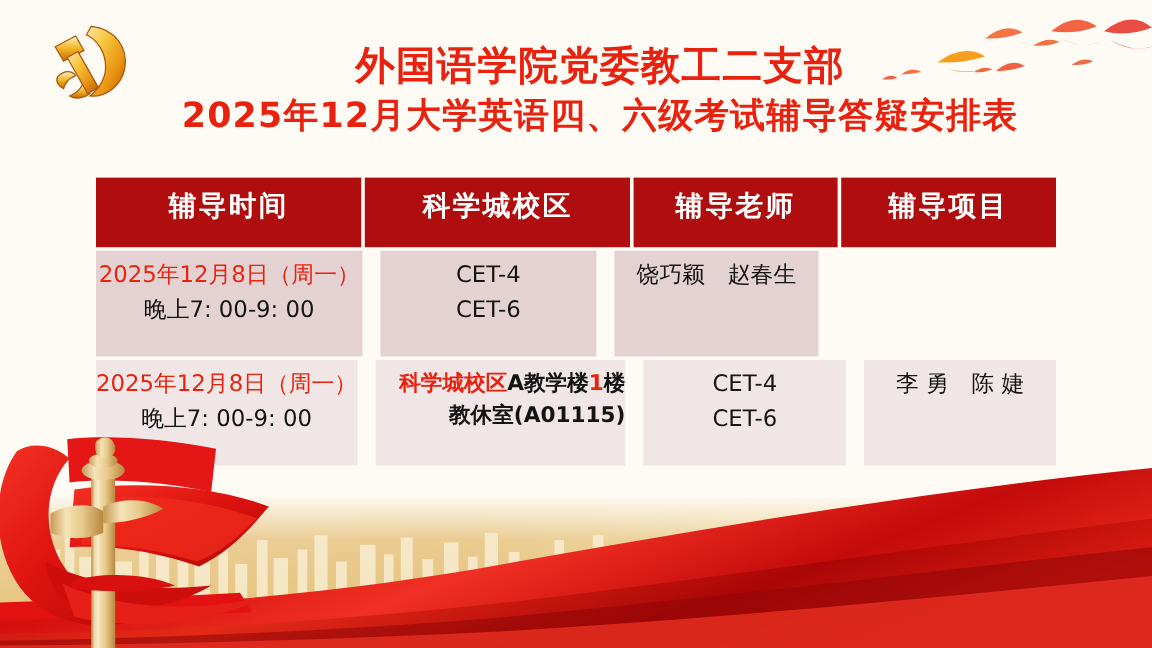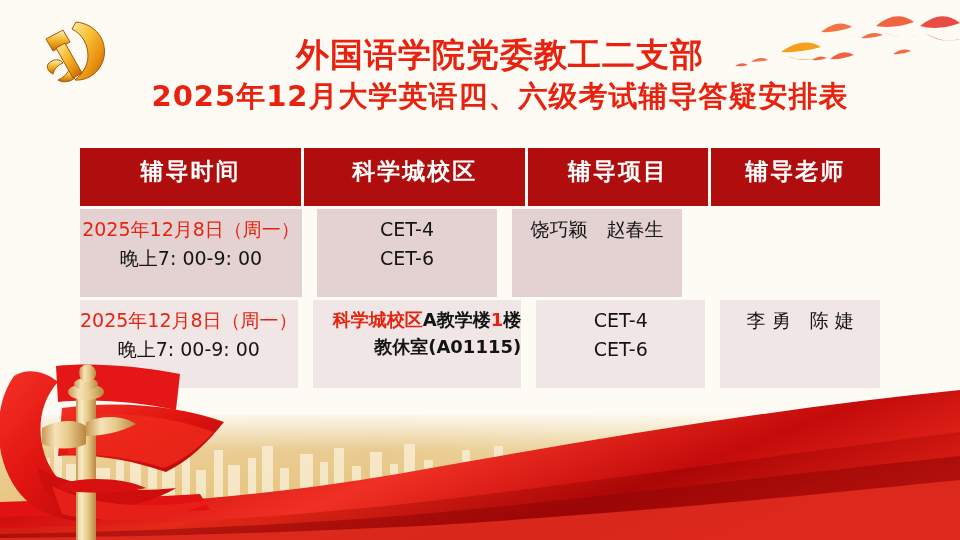--- a/index.html
+++ b/index.html
@@ -149,22 +149,22 @@
   <div class="title-block">
     <div class="title-line l1">外国语学院党委教工二支部</div>
     <div class="title-line l2">2025年12月大学英语四、六级考试辅导答疑安排表</div>
   </div>
 
   <div class="table">
 
     <div class="row head">
       <div class="cell c1">辅导时间</div>
       <div class="cell c2">科学城校区</div>
+      <div class="cell c4">辅导老师</div>
       <div class="cell c3">辅导项目</div>
-      <div class="cell c4">辅导老师</div>
     </div>
 
     <div class="row spacer"></div>
 
     <div class="row body r1">
       <div class="cell c1">
         <div class="cell-inner">
           <span class="ln red">2025年12月8日（周一）</span>
           <span class="ln blk">晚上7: 00-9: 00</span>
         </div>

